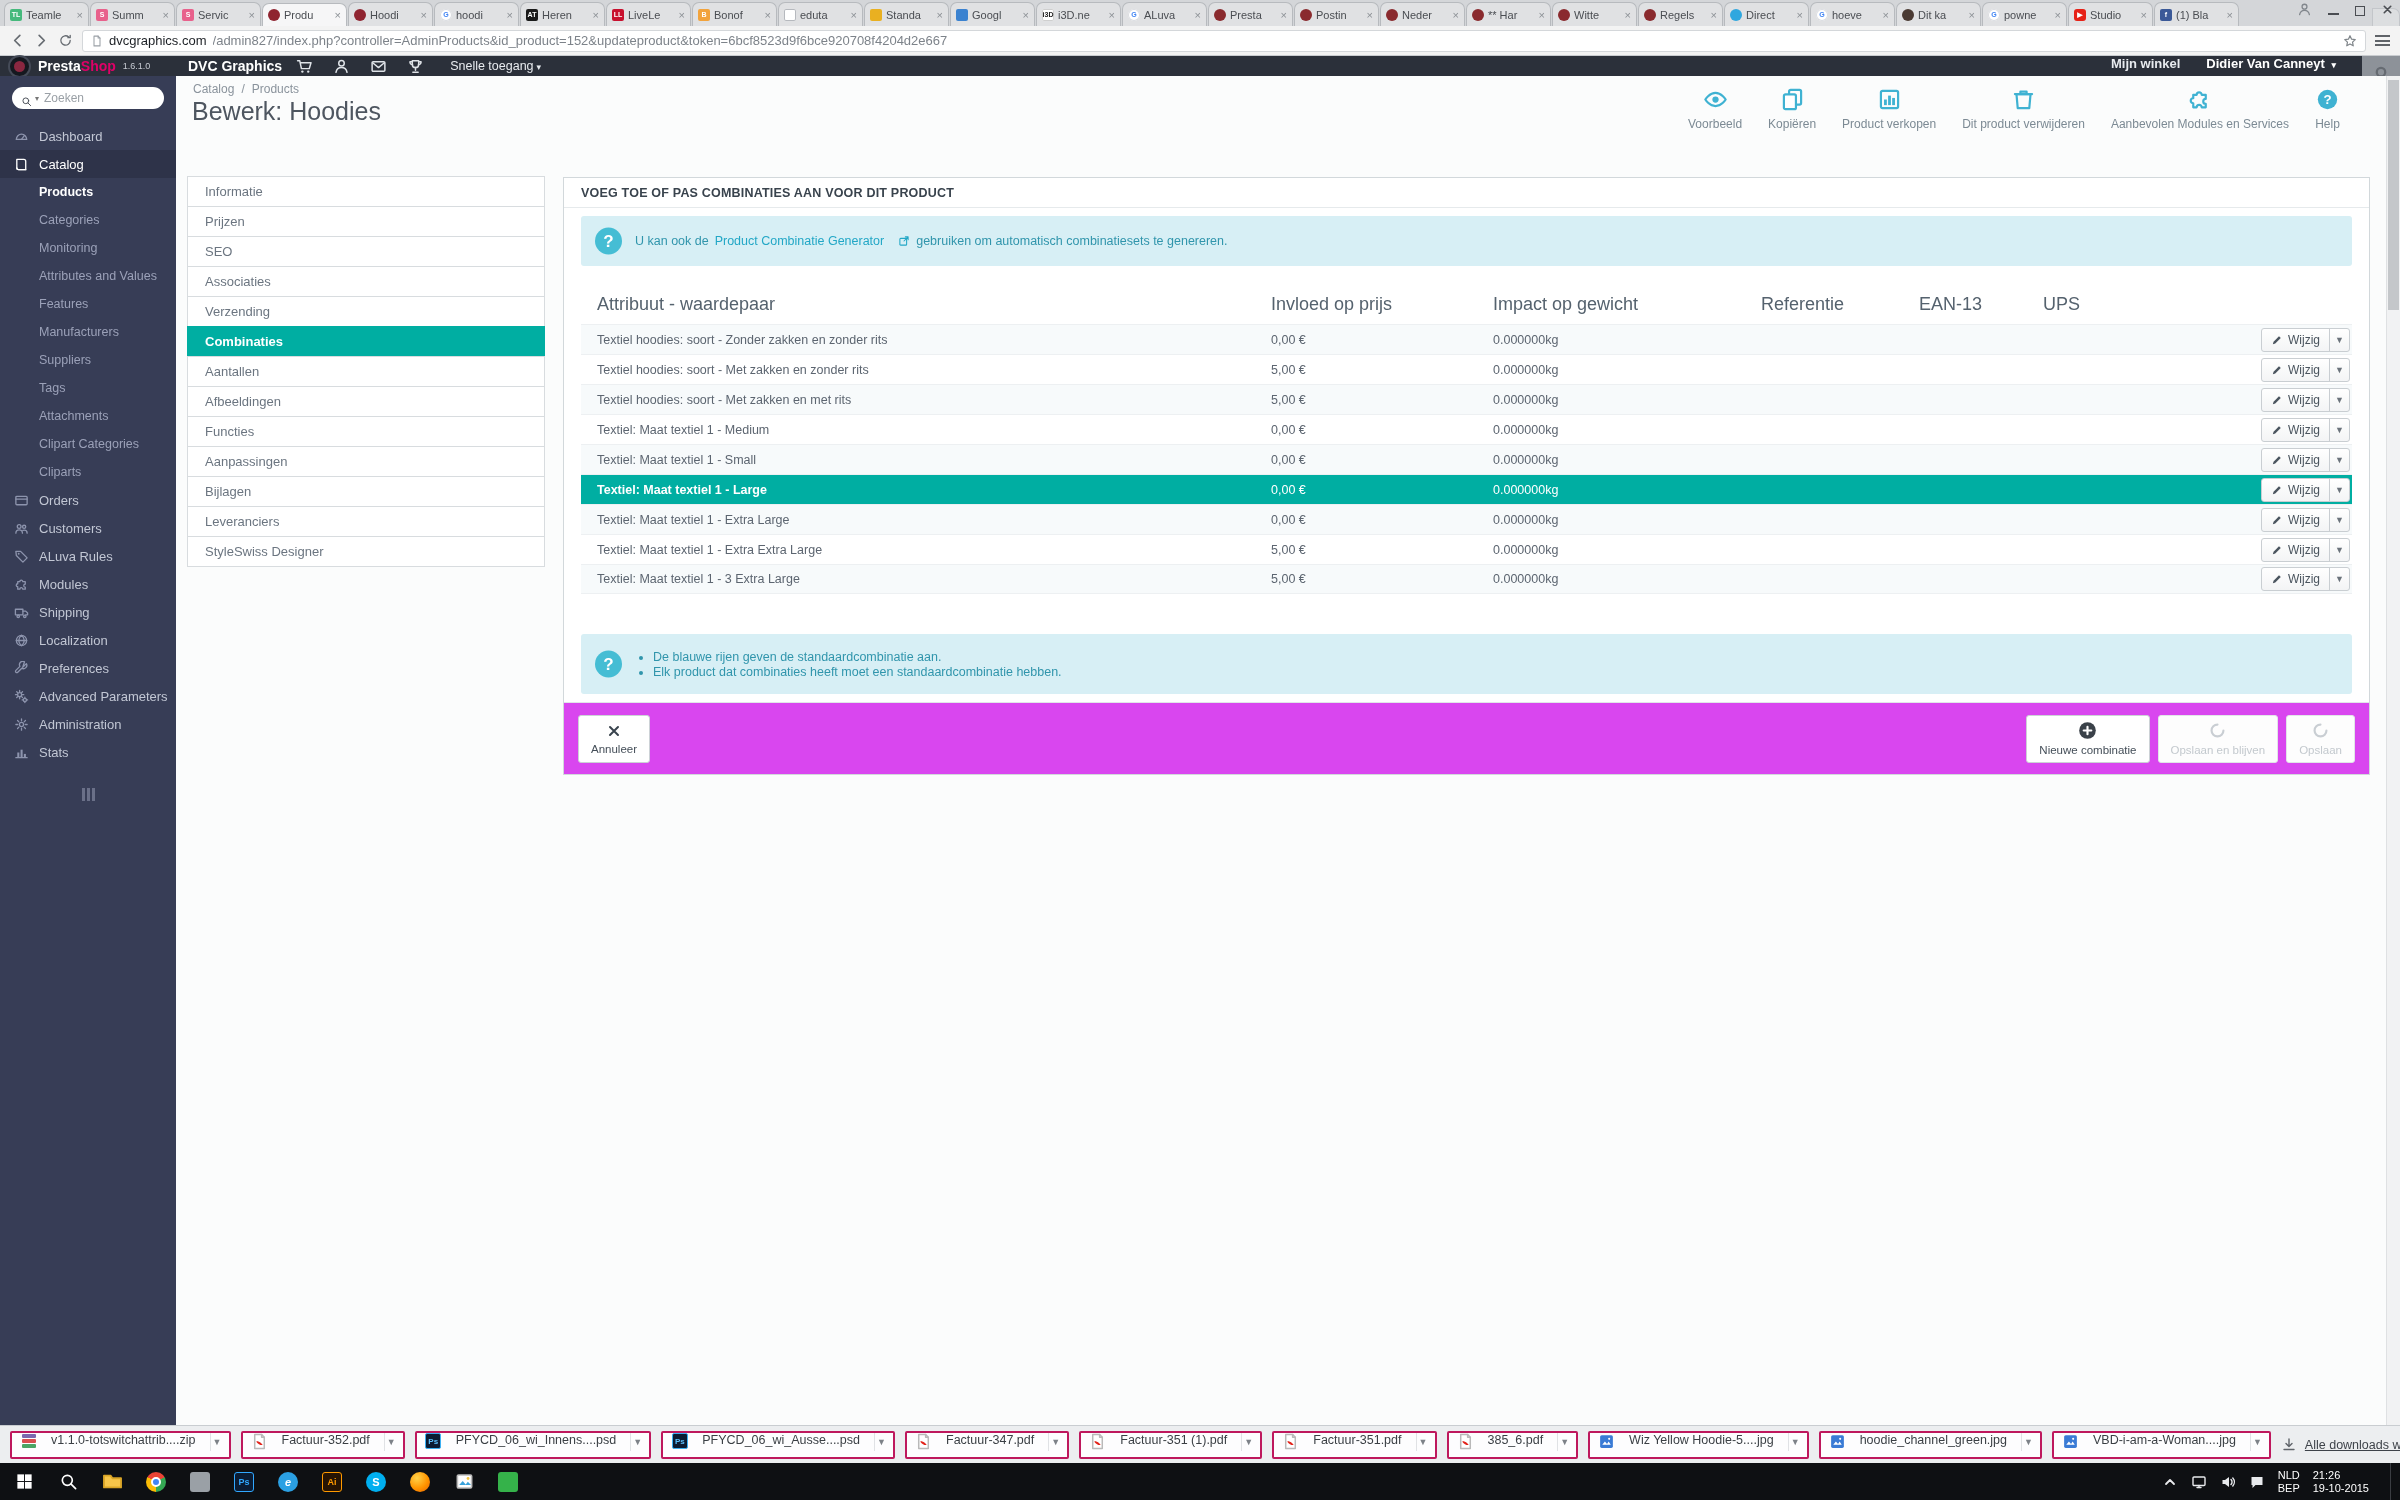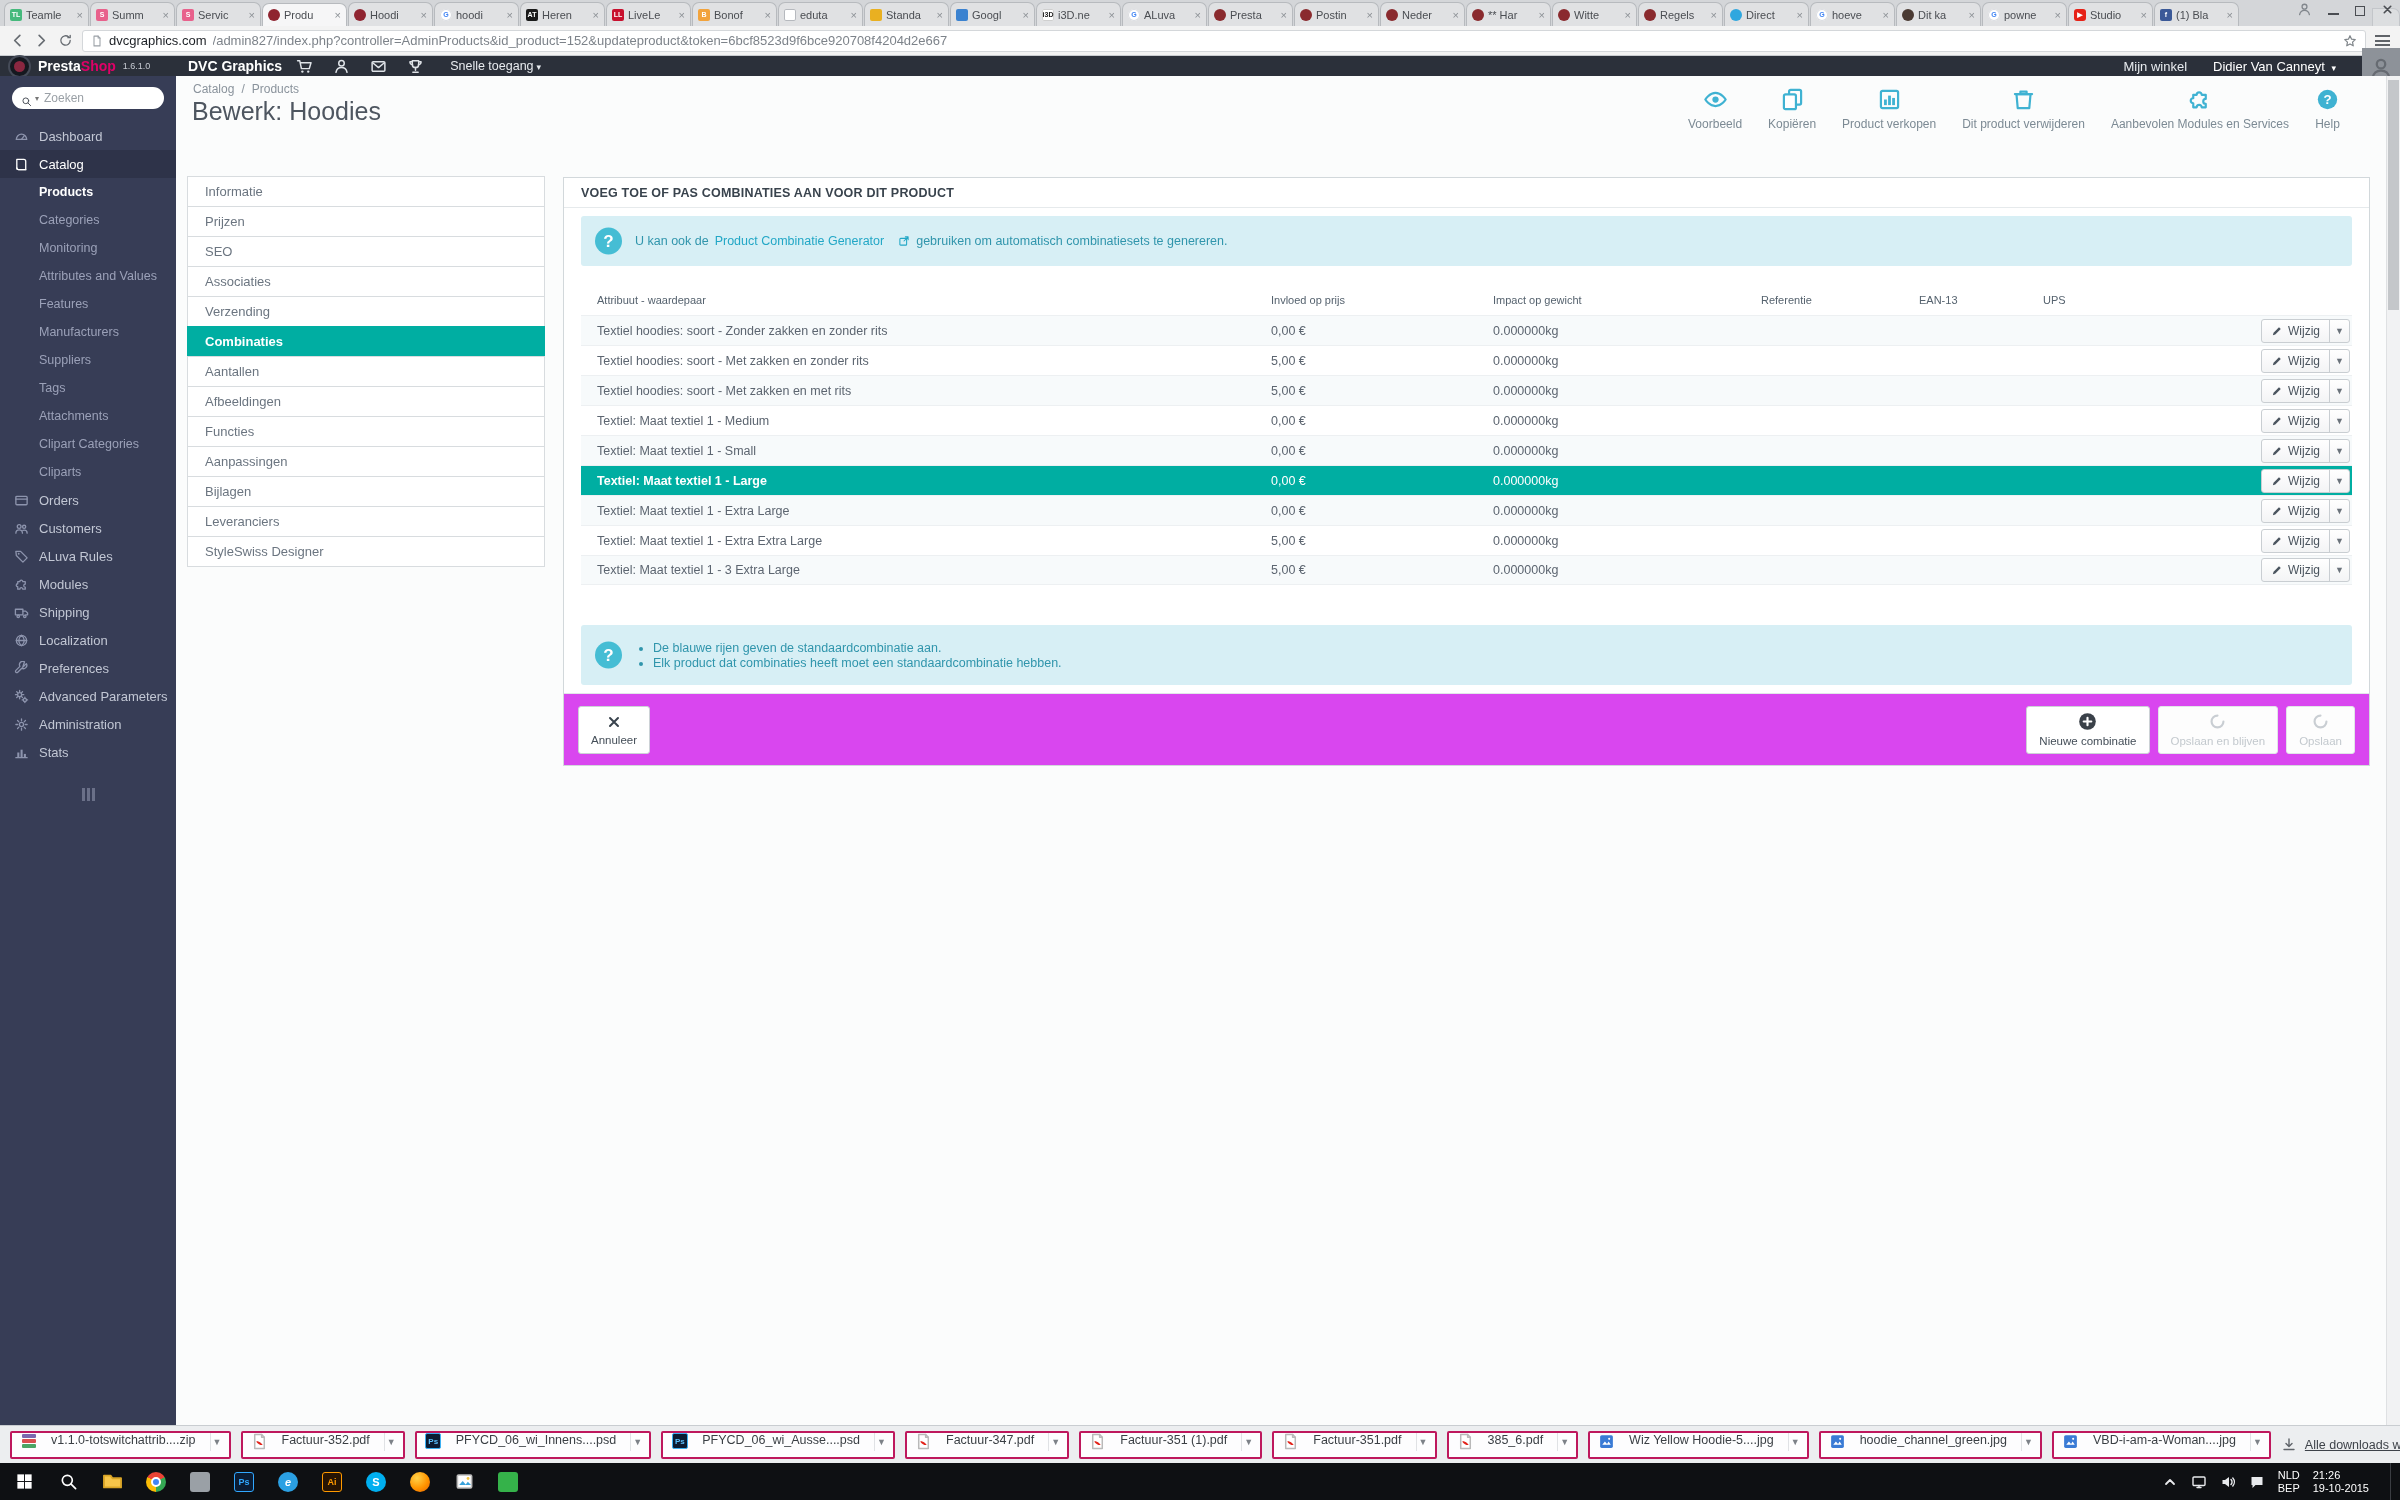--- a/index.html
+++ b/index.html
@@ -43,21 +43,21 @@
   .brand{display:flex;align-items:center;gap:7px;width:172px;flex:0 0 auto;}
   .brand-circle{width:23px;height:23px;border-radius:50%;background:#15181f;border:2px solid #454b58;position:relative;}
   .brand-circle::after{content:'';position:absolute;left:4px;top:4px;width:11px;height:11px;border-radius:50%;background:#8a2740;}
   .brand-name{font-size:14px;font-weight:bold;white-space:nowrap;}
   .brand-name .shop{color:var(--pink,#df0067);}
   .version{font-size:9px;color:#c6cad2;}
   .shop-name{font-weight:bold;font-size:14px;white-space:nowrap;}
   .hicon{width:17px;height:17px;color:#dfe3e8;margin:0 6px;flex:0 0 auto;}
   .quick{margin-left:12px;font-size:12.5px;color:#e8ebef;white-space:nowrap;}
   .caret-txt{font-size:9px;margin-left:3px;}
-  .ah-right{margin-left:auto;display:flex;align-items:center;gap:26px;height:100%;}
+  .ah-right{margin-left:auto;display:flex;gap:26px;height:100%;font-weight:bold;}
   .myshop{font-size:13px;color:#e8ebef;white-space:nowrap;}
   .username{font-size:13px;color:#fff;white-space:nowrap;}
   .avatar{width:38px;height:36px;background:#8d9299;display:flex;align-items:flex-end;justify-content:center;overflow:hidden;}
   .avatar .p{width:26px;height:30px;color:#666b72;}
 
   
   .main{flex:1;display:flex;min-height:0;position:relative;}
   .sidebar{width:176px;background:var(--sidebar-bg,#373d56);display:flex;flex-direction:column;flex:0 0 auto;}
   .search-wrap{margin:11px 12px 13px;height:22px;background:#fff;border-radius:11px;display:flex;align-items:center;padding:0 9px;gap:3px;}
   .search-wrap .sic{width:11px;height:11px;color:#4a4f57;flex:0 0 auto;}
@@ -95,21 +95,21 @@
   .alert .q{position:absolute;left:14px;top:50%;transform:translateY(-50%);width:27px;height:27px;border-radius:50%;
     background:#45bdd4;color:#fff;font-weight:bold;font-size:17px;display:flex;align-items:center;justify-content:center;}
   .hintline{display:flex;align-items:center;gap:6px;flex-wrap:nowrap;}
   .hintlink{color:#22a7c6;display:flex;align-items:center;gap:14px;}
   .hintlink .ext{width:12px;height:12px;}
   .alert ul{margin:0;padding-left:18px;}
   .alert li{margin:1px 0;}
 
   .combo-table{margin:14px 17px 0;}
   .tgrid{display:grid;grid-template-columns:690px 222px 268px 158px 124px 120px 1fr;align-items:center;}
-  .thead{padding:14px 0 9px;font-size:11px;color:#55626e;}
+  .thead{padding:14px 0 9px;font-size:18px;color:#55626e;}
   .thead > div:first-child{padding-left:16px;}
   .trow{height:30px;font-size:12.5px;color:#5c6570;border-top:1px solid #edf0f2;}
   .trow:last-child{border-bottom:1px solid #edf0f2;}
   .trow.odd{background:#f7fafb;}
   .trow > div:first-child{padding-left:16px;}
   .trow.hl{background:var(--accent,#00aea2);color:#fff;}
   .trow.hl .cell-attr{font-weight:bold;}
   .actions{justify-self:end;display:flex;padding-right:2px;}
   .wijzig{display:flex;align-items:stretch;height:24px;border:1px solid #c9ced2;border-radius:3px;
     background:linear-gradient(#fff,#f3f4f5);font-size:12px;color:#4a545e;}

